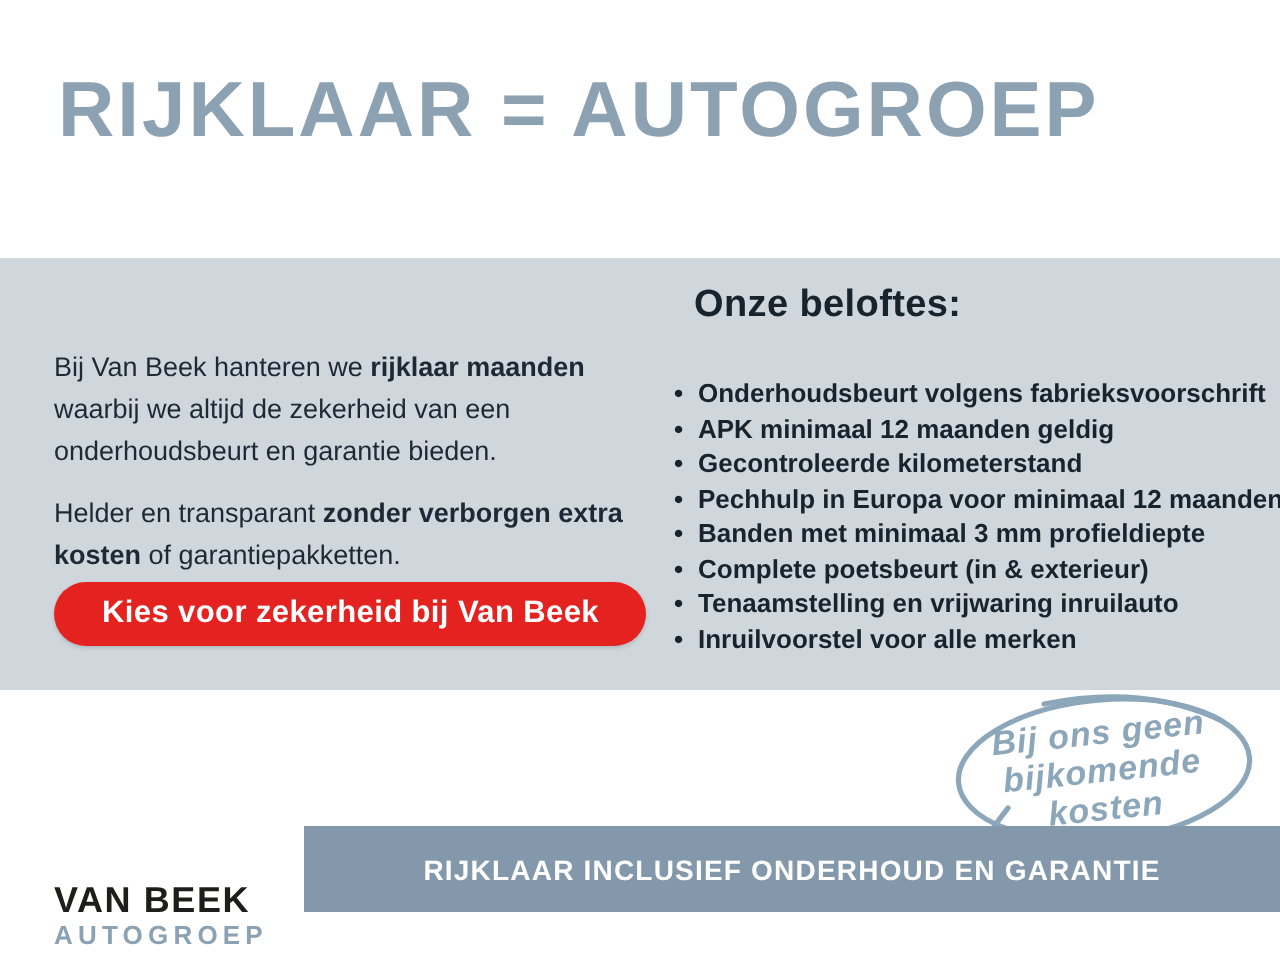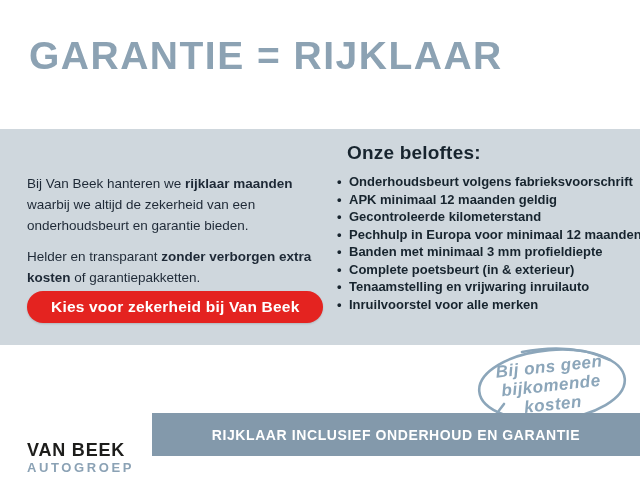--- a/index.html
+++ b/index.html
@@ -47,21 +47,21 @@
     cursor: pointer; box-shadow: 0 1px 2px rgba(0,0,0,0.15);
   }
 
   
   .promises {
     position: absolute; left: 337px; top: 13px; width: 295px;
     color: #17242e;
   }
   .promises h3 {
     font-size: 19px; font-weight: 800; letter-spacing: 0.2px;
-    margin-left: 10px; margin-bottom: 9px; color: #17242e;
+    margin-left: 10px; margin-bottom: 24px; color: #17242e;
   }
   .promises ul { list-style: none; }
   .promises li {
     font-size: 13px; font-weight: 600; line-height: 17.5px;
     padding-left: 12px; position: relative; white-space: nowrap;
   }
   .promises li::before {
     content: "\2022"; position: absolute; left: 0; top: 0;
     color: #17242e;
   }
@@ -94,21 +94,21 @@
     display: flex; align-items: center; justify-content: center;
     color: #ffffff; font-size: 14px; font-weight: 800;
     letter-spacing: 0.6px; white-space: nowrap;
   }
 </style>
 </head>
 <body>
 
 <div id="page">
 
-  <div class="title">GARANTIE = RIJKLAAR</div>
+  <div class="title">RIJKLAAR = AUTOGROEP</div>
 
   <div class="panel">
 
     <div class="copy">
       <p><span>Bij Van Beek hanteren we </span><b>rijklaar maanden</b><span> waarbij we altijd de zekerheid van een onderhoudsbeurt en garantie bieden.</span></p>
       <p><span>Helder en transparant </span><b>zonder verborgen extra kosten</b><span> of garantiepakketten.</span></p>
     </div>
 
     <button class="cta">Kies voor zekerheid bij Van Beek</button>
 

